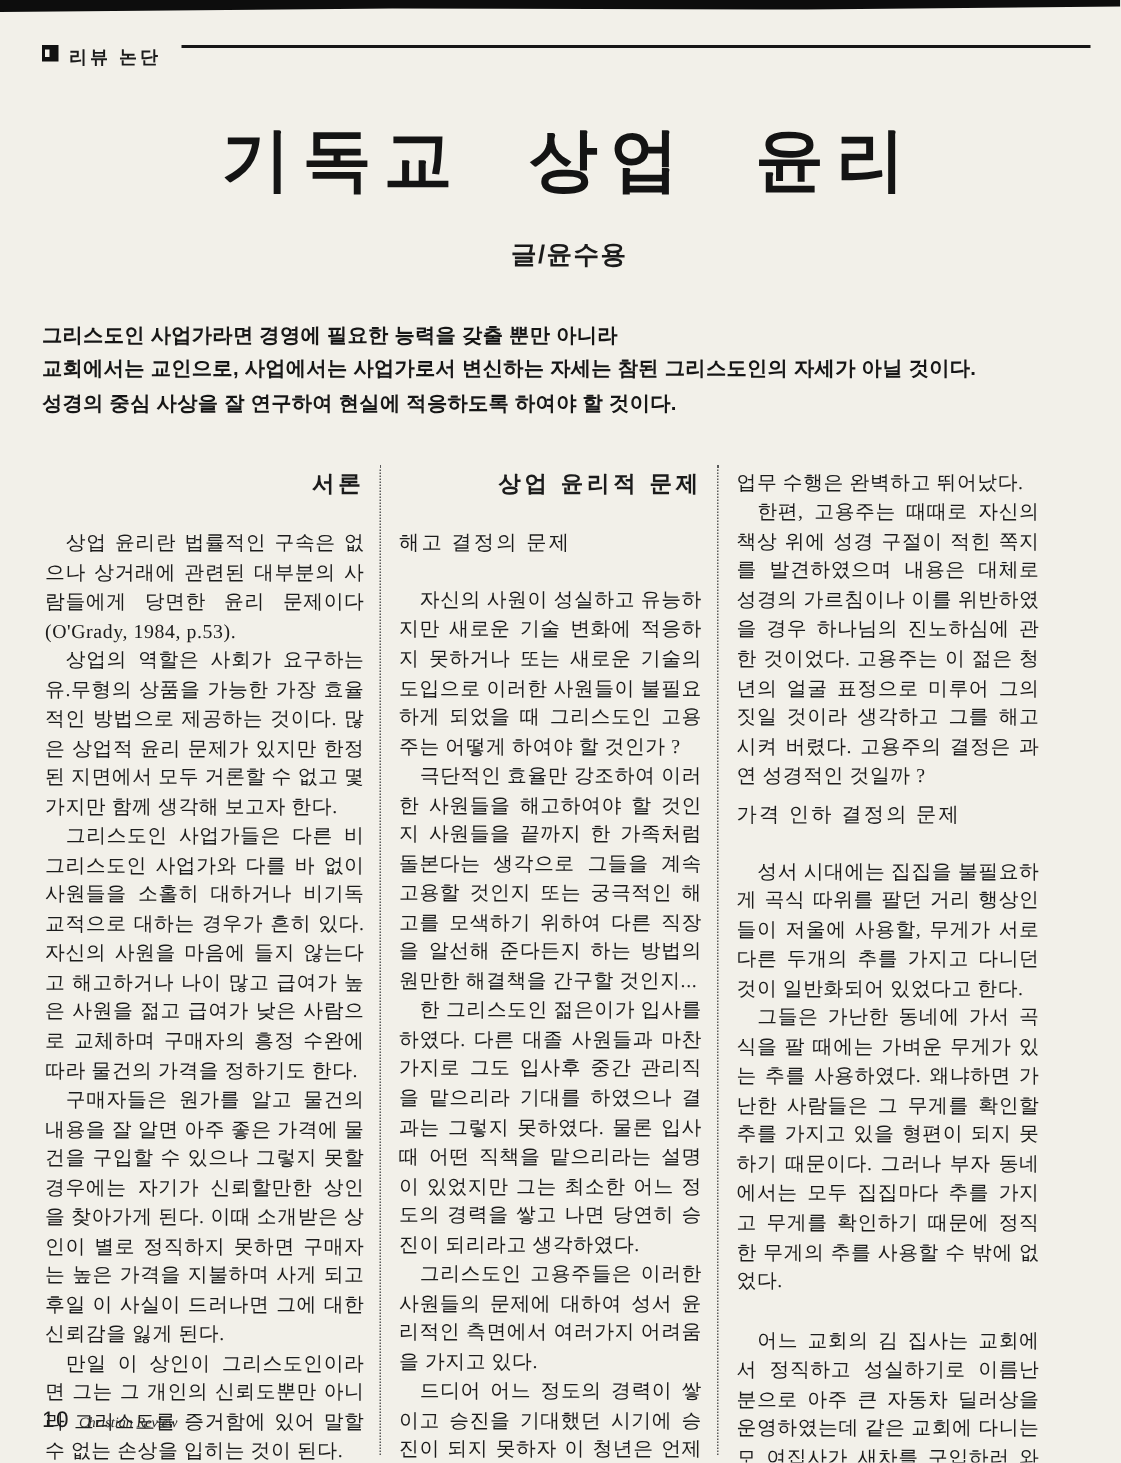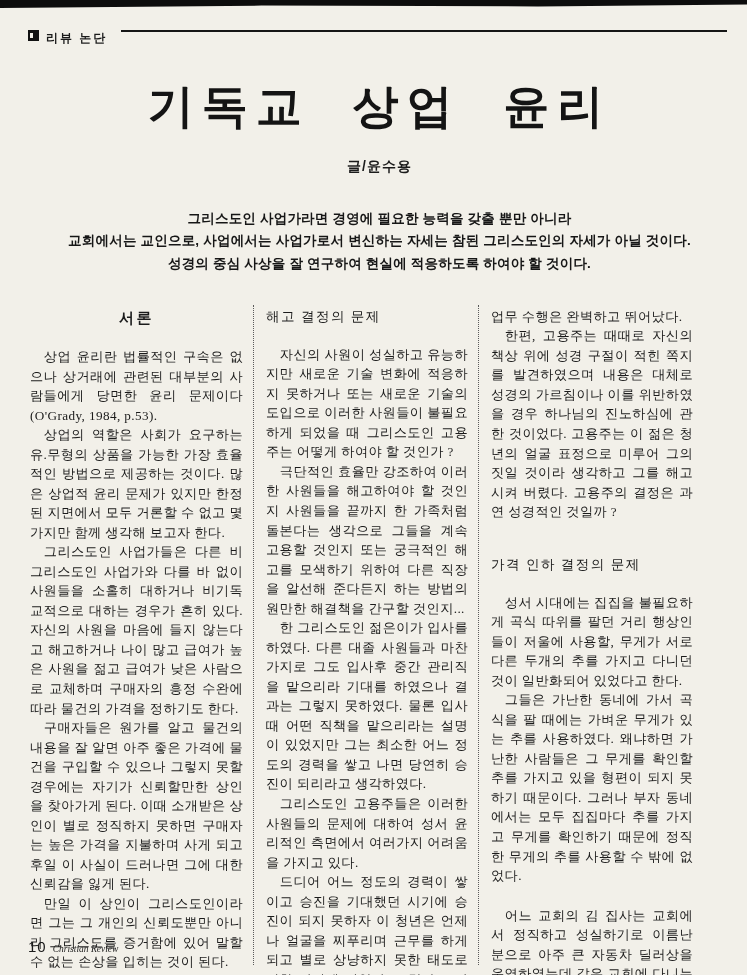--- a/index.html
+++ b/index.html
@@ -35,52 +35,52 @@
   .rule { flex: 1 1 auto; height: 2px; background: #161616; margin-left: 14px; margin-right: 4px; }
 
   
   h1.title {
     margin: 28px 0 0; text-align: center;
     font-size: 46px; font-weight: 900; letter-spacing: 8px; word-spacing: 22px;
     font-family: "Liberation Sans", "DejaVu Sans", sans-serif;
     color: #141414;
   }
   .byline {
-    text-align: center; font-size: 14px; font-weight: 700; margin-top: 20px;
+    text-align: center; font-size: 17px; font-weight: 700; margin-top: 20px;
     font-family: "Liberation Sans", "DejaVu Sans", sans-serif; letter-spacing: 1px;
   }
 
   
   .intro {
-    margin: 32px auto 0; text-align: center;
+    margin: 32px auto 0; 
     font-family: "Liberation Sans", "DejaVu Sans", sans-serif;
     font-weight: 700; font-size: 13.5px; line-height: 1.65; letter-spacing: 0.2px;
     color: #161616;
   }
 
   
   .columns { display: flex; margin-top: 30px; height: 660px; }
   .col {
     width: 225px; box-sizing: border-box; flex: 0 0 auto;
     font-size: 13.2px; line-height: 1.48; letter-spacing: 0.4px;
     text-align: justify; word-break: break-all;
   }
   .col + .col { border-left: 1px dotted #5a5a5a; }
   .col-inner { padding: 2px 10px 0 2px; }
   .col + .col .col-inner { padding-left: 12px; }
 
   .col h2 {
     font-size: 15px; font-weight: 700; margin: 0 0 18px; letter-spacing: 2.5px;
-    font-family: "Liberation Sans", "DejaVu Sans", sans-serif; text-align: center;
+    font-family: "Liberation Sans", "DejaVu Sans", sans-serif; text-align: right;
   }
   .col h3 {
     font-size: 13.5px; font-weight: 400; margin: 0 0 18px; letter-spacing: 1.5px;
     text-align: left;
   }
-  .col h3.mid { margin-top: 33px; }
+  .col h3.mid { margin-top: 6px; }
   .col p { margin: 0; text-indent: 1.05em; }
   .col p.noindent { text-indent: 0; }
   .col p.gap { margin-top: 20px; }
 
   
   .footer {
     position: absolute; left: 28px; bottom: 20px;
     display: flex; align-items: baseline;
   }
   .pagenum {
@@ -122,20 +122,21 @@
           <p>상업 윤리란 법률적인 구속은 없으나 상거래에 관련된 대부분의 사람들에게 당면한 윤리 문제이다 (O'Grady, 1984, p.53).</p>
           <p>상업의 역할은 사회가 요구하는 유.무형의 상품을 가능한 가장 효율적인 방법으로 제공하는 것이다. 많은 상업적 윤리 문제가 있지만 한정된 지면에서 모두 거론할 수 없고 몇가지만 함께 생각해 보고자 한다.</p>
           <p>그리스도인 사업가들은 다른 비그리스도인 사업가와 다를 바 없이 사원들을 소홀히 대하거나 비기독교적으로 대하는 경우가 흔히 있다. 자신의 사원을 마음에 들지 않는다고 해고하거나 나이 많고 급여가 높은 사원을 젊고 급여가 낮은 사람으로 교체하며 구매자의 흥정 수완에 따라 물건의 가격을 정하기도 한다.</p>
           <p>구매자들은 원가를 알고 물건의 내용을 잘 알면 아주 좋은 가격에 물건을 구입할 수 있으나 그렇지 못할 경우에는 자기가 신뢰할만한 상인을 찾아가게 된다. 이때 소개받은 상인이 별로 정직하지 못하면 구매자는 높은 가격을 지불하며 사게 되고 후일 이 사실이 드러나면 그에 대한 신뢰감을 잃게 된다.</p>
           <p>만일 이 상인이 그리스도인이라면 그는 그 개인의 신뢰도뿐만 아니라 그리스도를 증거함에 있어 말할 수 없는 손상을 입히는 것이 된다.</p>
           <p>이 글은 현실적으로 우리와 직접적인 관련이 있는 문제들을 함께 생각해 보는 기회로 활용하고자 한다.</p>
         </div>
       </div>
     <div class="col">
         <div class="col-inner" id="col-1">
+          <h2>상업 윤리적 문제</h2>
           <h3>해고 결정의 문제</h3>
           <p>자신의 사원이 성실하고 유능하지만 새로운 기술 변화에 적응하지 못하거나 또는 새로운 기술의 도입으로 이러한 사원들이 불필요하게 되었을 때 그리스도인 고용주는 어떻게 하여야 할 것인가 ?</p>
           <p>극단적인 효율만 강조하여 이러한 사원들을 해고하여야 할 것인지 사원들을 끝까지 한 가족처럼 돌본다는 생각으로 그들을 계속 고용할 것인지 또는 궁극적인 해고를 모색하기 위하여 다른 직장을 알선해 준다든지 하는 방법의 원만한 해결책을 간구할 것인지...</p>
           <p>한 그리스도인 젊은이가 입사를 하였다. 다른 대졸 사원들과 마찬가지로 그도 입사후 중간 관리직을 맡으리라 기대를 하였으나 결과는 그렇지 못하였다. 물론 입사때 어떤 직책을 맡으리라는 설명이 있었지만 그는 최소한 어느 정도의 경력을 쌓고 나면 당연히 승진이 되리라고 생각하였다.</p>
           <p>그리스도인 고용주들은 이러한 사원들의 문제에 대하여 성서 윤리적인 측면에서 여러가지 어려움을 가지고 있다.</p>
           <p>드디어 어느 정도의 경력이 쌓이고 승진을 기대했던 시기에 승진이 되지 못하자 이 청년은 언제나 얼굴을 찌푸리며 근무를 하게 되고 별로 상냥하지 못한 태도로 점차 변하게 되었다. 그렇다고 이 청년이 회사에서 맡은 일을 소홀히 하거나 잘못하지는 않았다. 오히려</p>
         </div>
       </div>
     <div class="col">
         <div class="col-inner" id="col-2">

